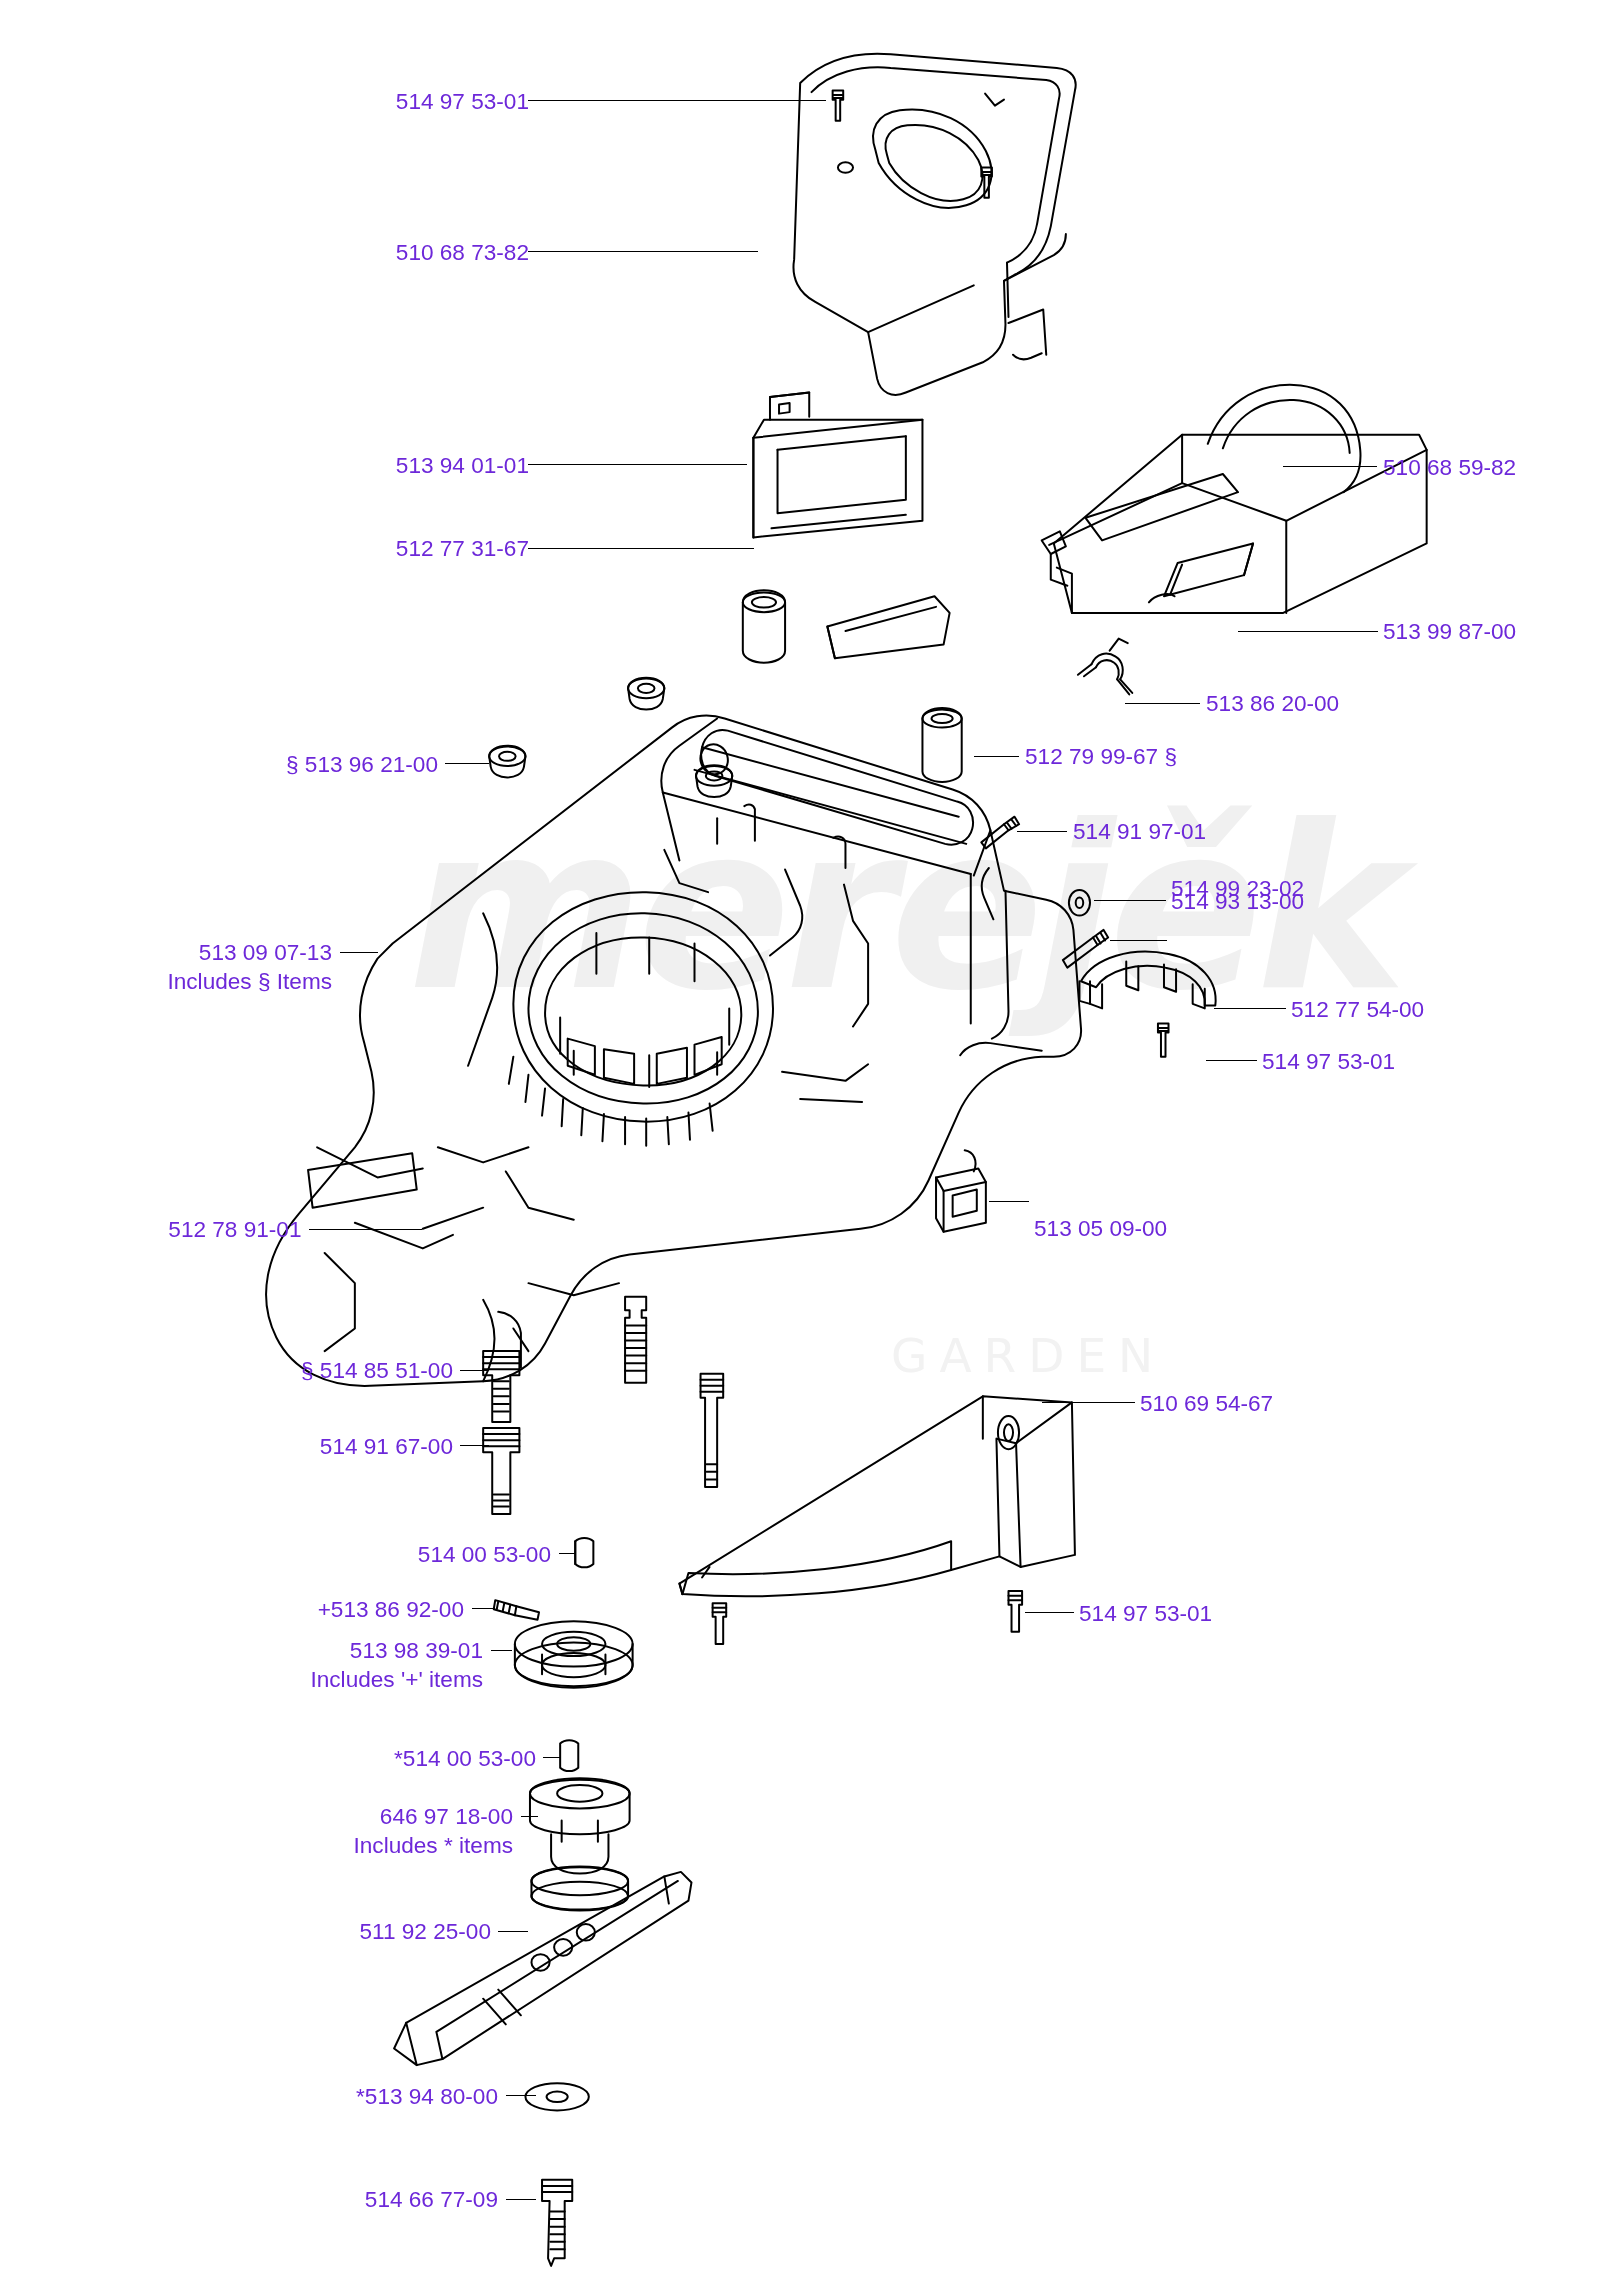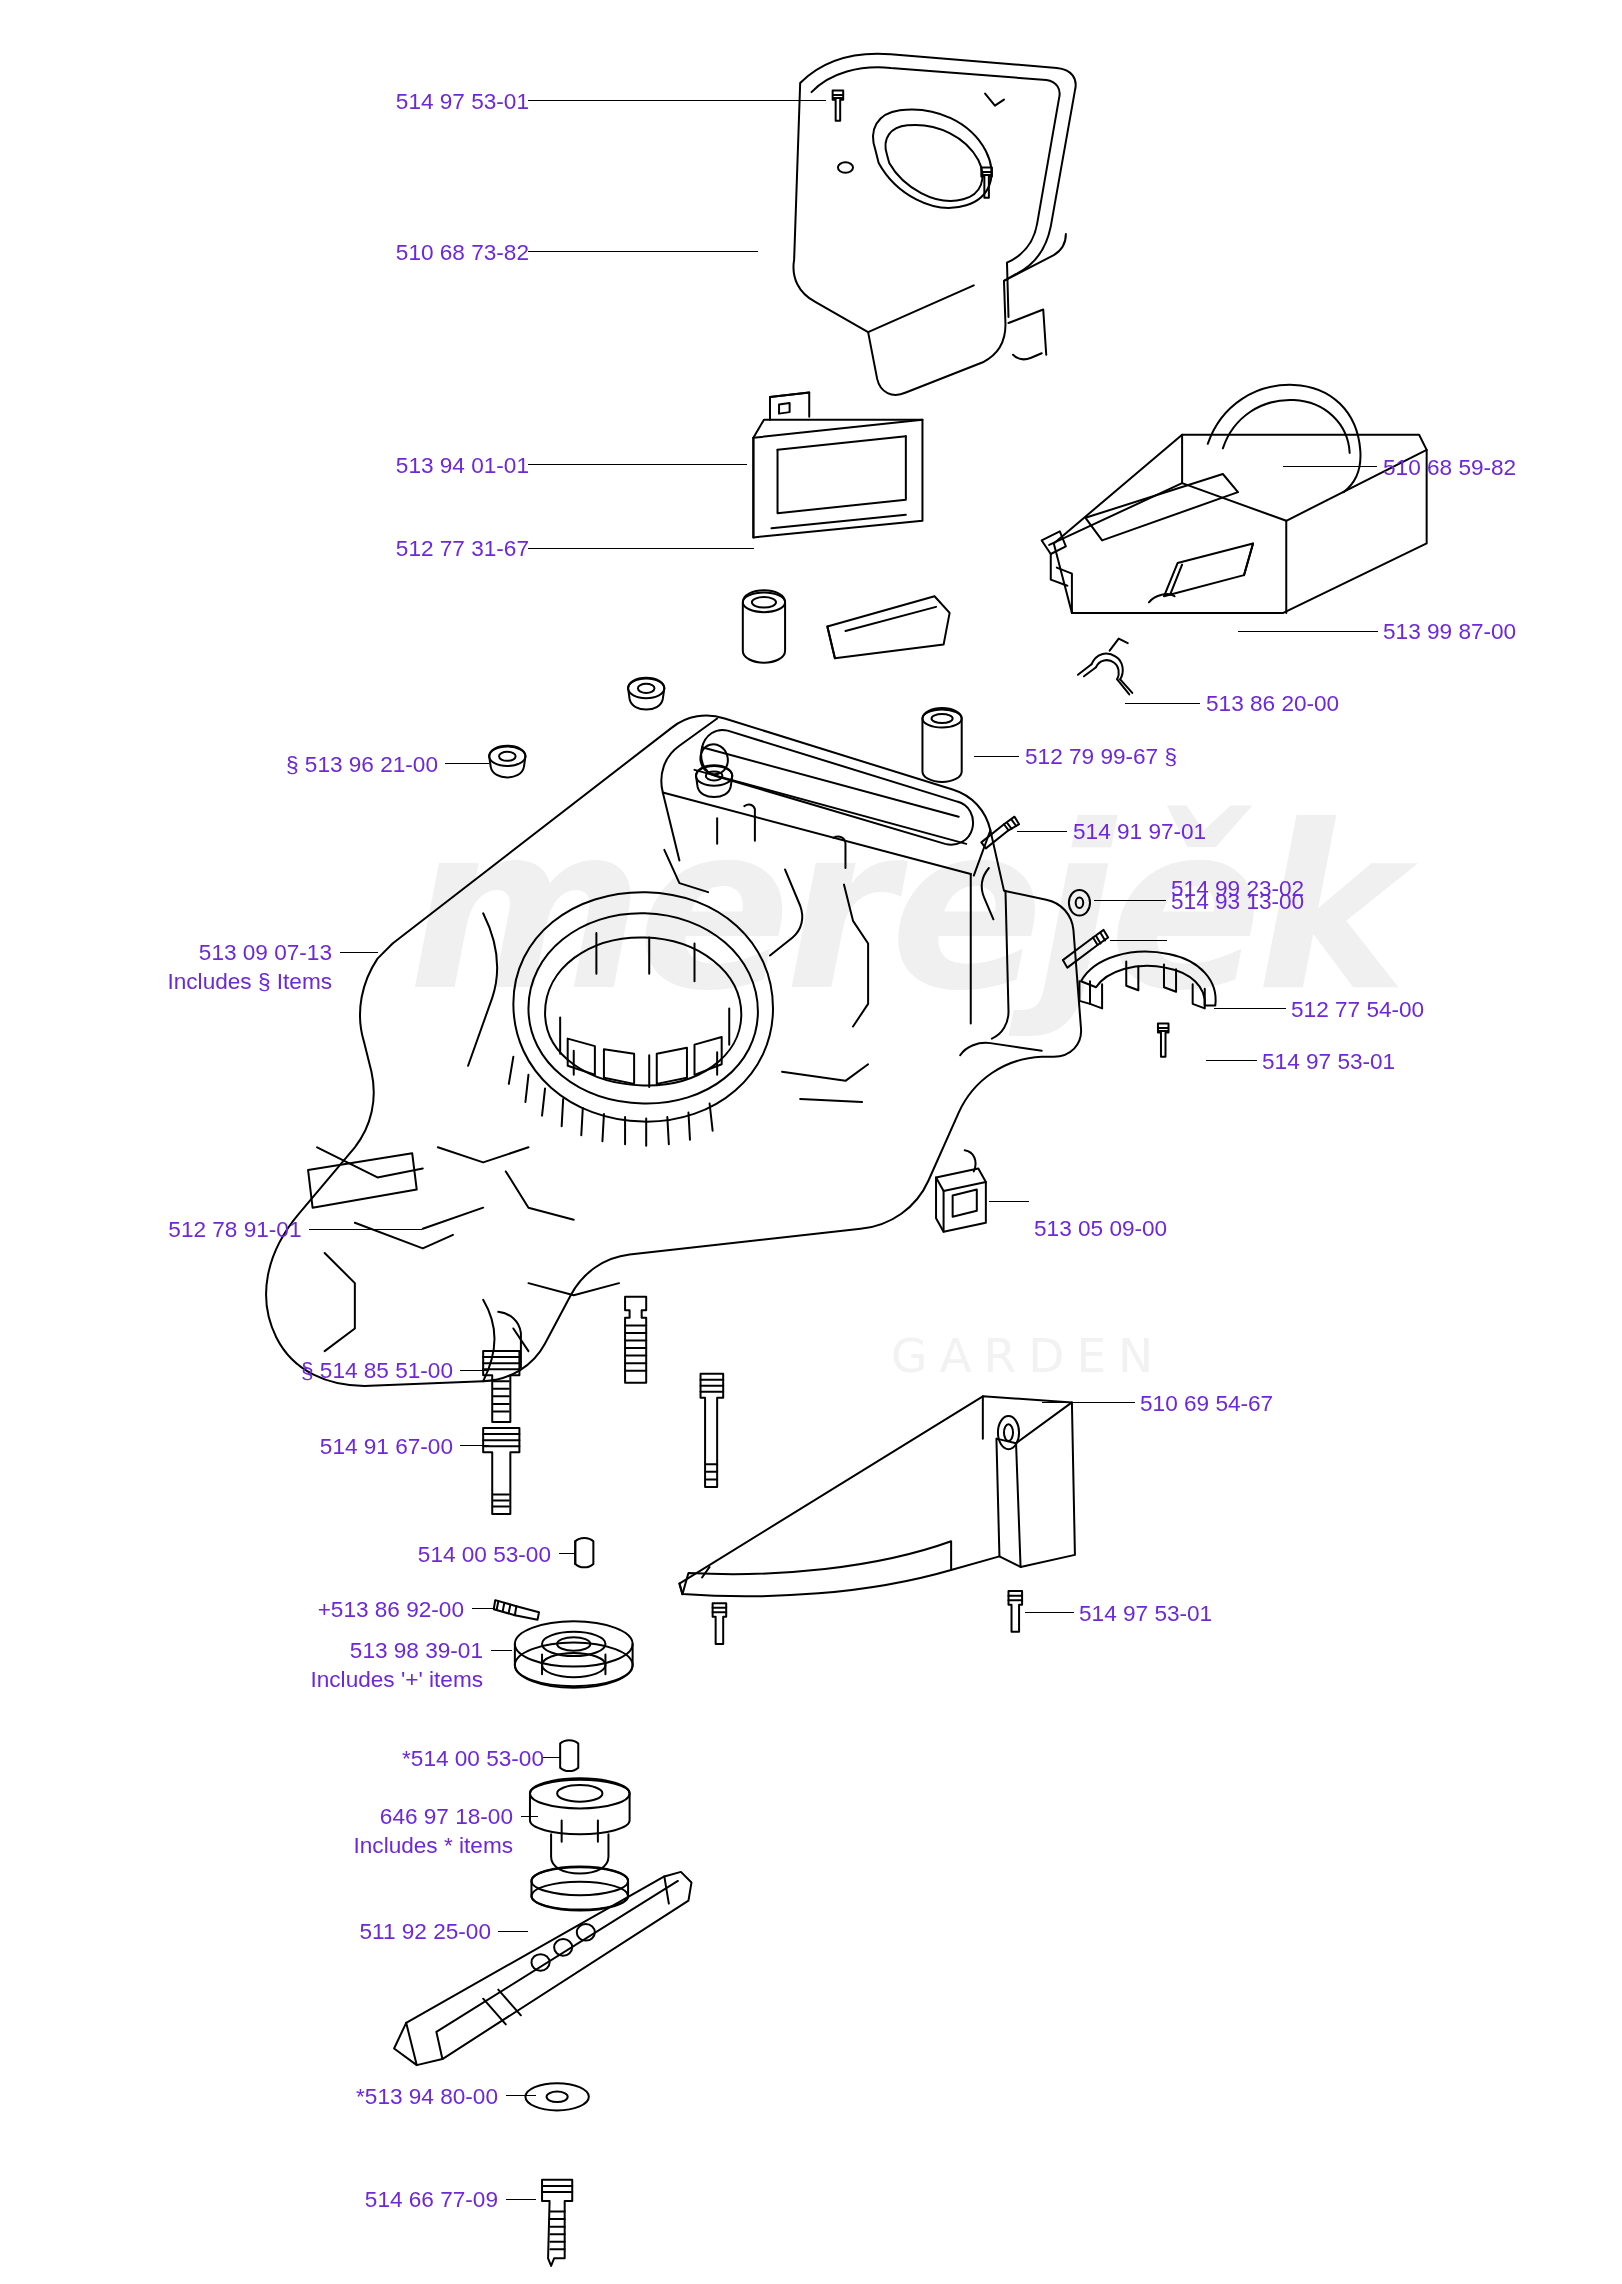--- a/index.html
+++ b/index.html
@@ -462,21 +462,21 @@
     <div class="lbl r" style="left:151px; top:1356px; width:302px;"><span>§ 514 85 51-00</span></div>
     <div class="lbl r" style="left:151px; top:1432px; width:302px;"><span>514 91 67-00</span></div>
     <div class="lbl l" style="left:1140px; top:1389px;"><span>510 69 54-67</span></div>
     <div class="lbl r" style="left:249px; top:1540px; width:302px;"><span>514 00 53-00</span></div>
     <div class="lbl r" style="left:162px; top:1595px; width:302px;"><span>+513 86 92-00</span></div>
     <div class="lbl r" style="left:181px; top:1636px; width:302px;">
       <span>513 98 39-01</span>
       <span class="sub">Includes '+' items</span>
     </div>
     <div class="lbl l" style="left:1079px; top:1599px;"><span>514 97 53-01</span></div>
-    <div class="lbl r" style="left:242px; top:1744px; width:302px;"><span>*514 00 53-00</span></div>
+    <div class="lbl r" style="left:234px; top:1744px; width:302px;"><span>*514 00 53-00</span></div>
     <div class="lbl r" style="left:211px; top:1802px; width:302px;">
       <span>646 97 18-00</span>
       <span class="sub">Includes  *  items</span>
     </div>
     <div class="lbl r" style="left:189px; top:1917px; width:302px;"><span>511 92 25-00</span></div>
     <div class="lbl r" style="left:196px; top:2082px; width:302px;"><span>*513 94 80-00</span></div>
     <div class="lbl r" style="left:196px; top:2185px; width:302px;"><span>514 66 77-09</span></div>
   </div>
 
 </div>

